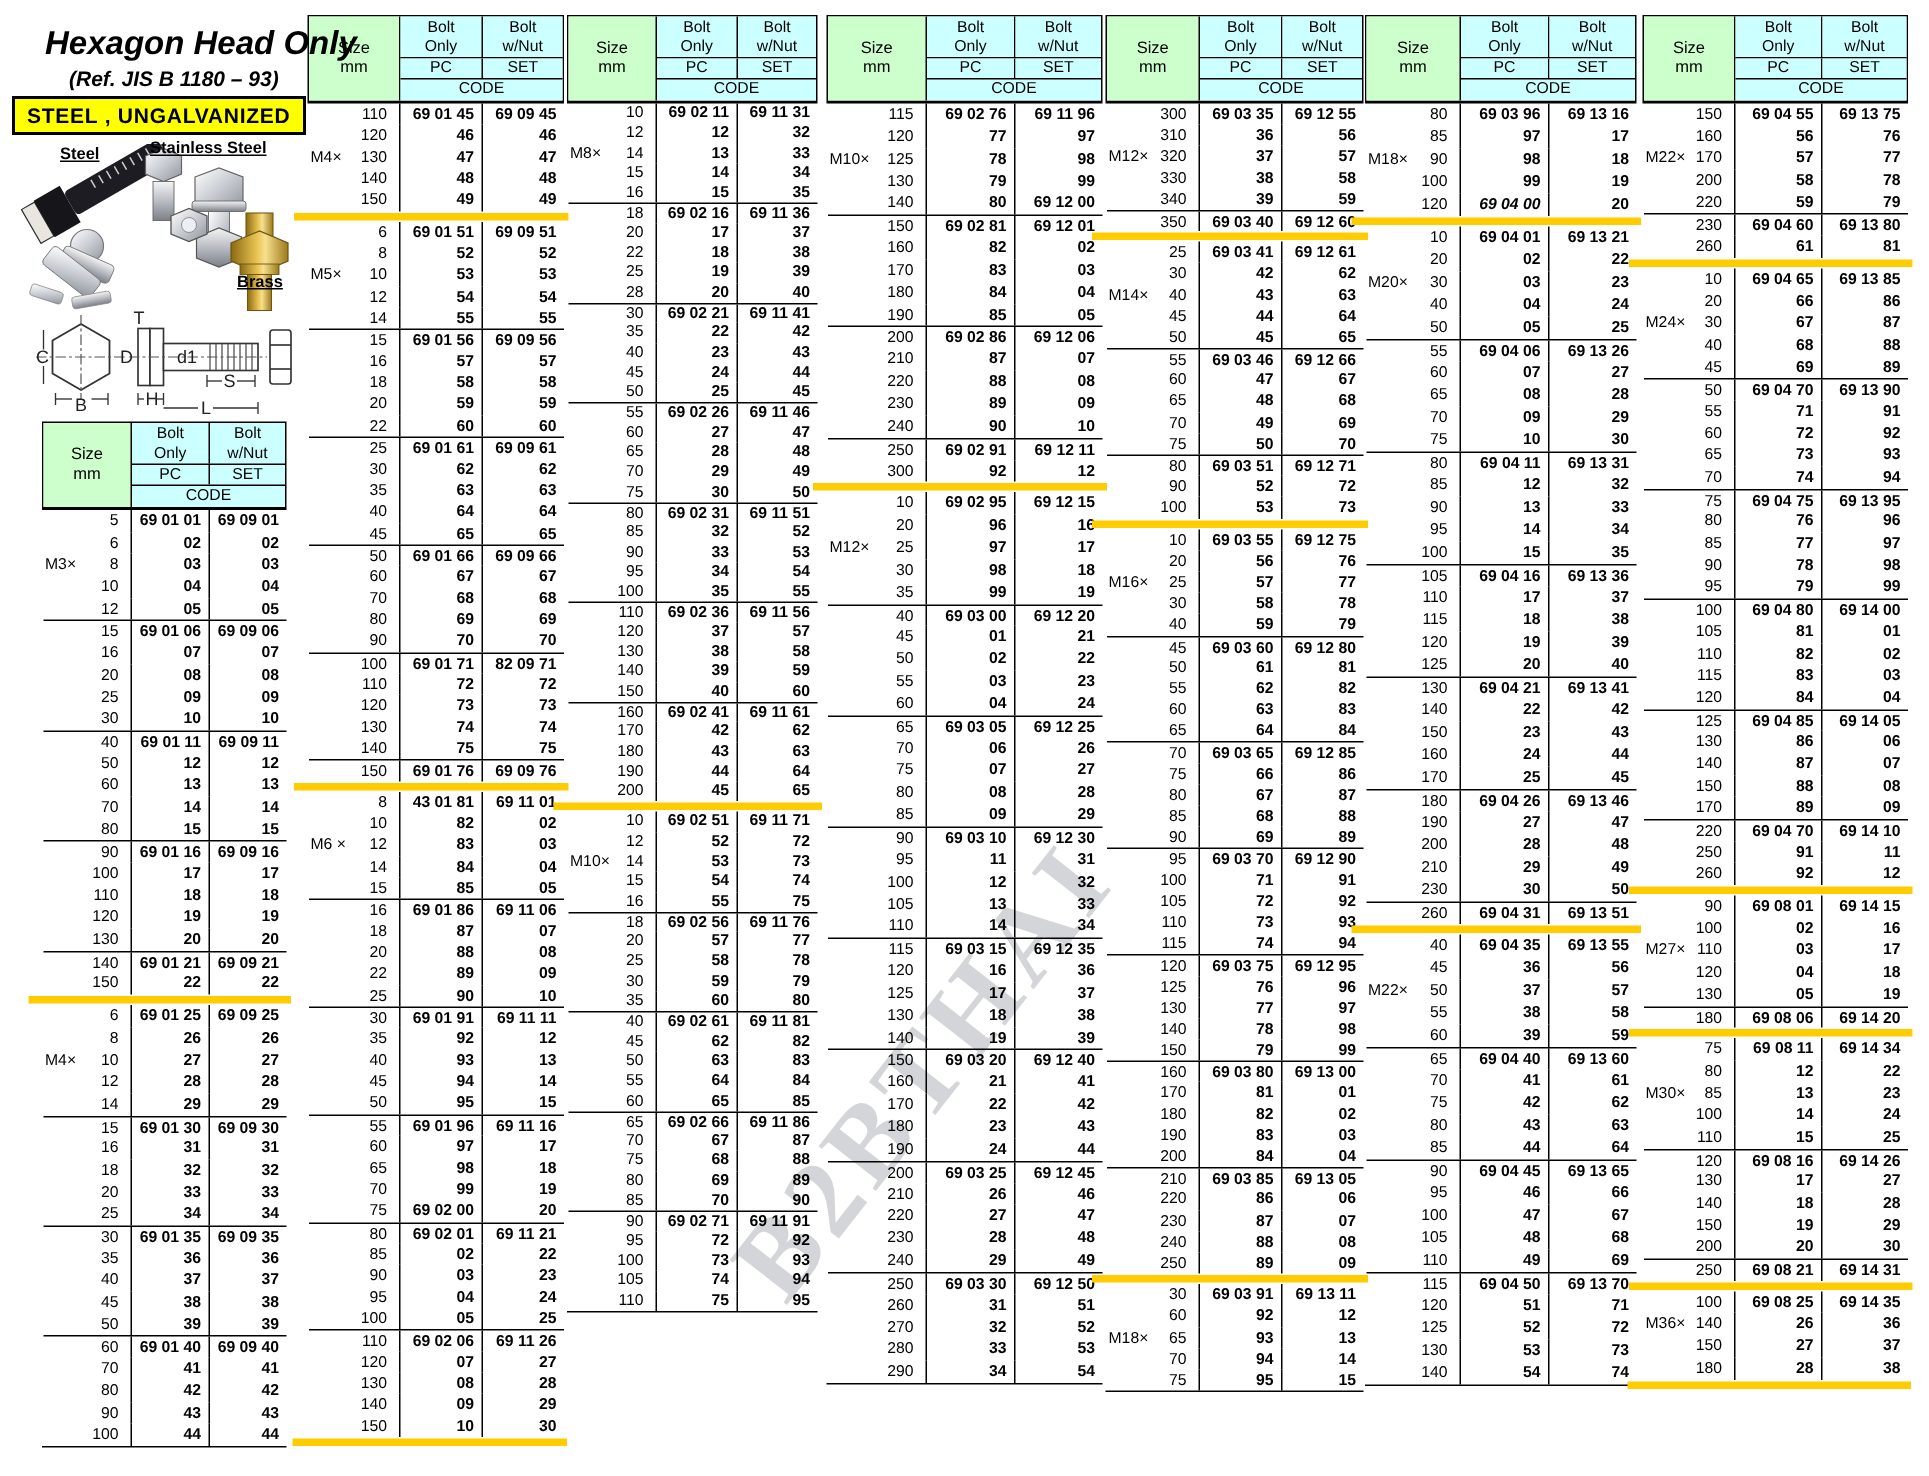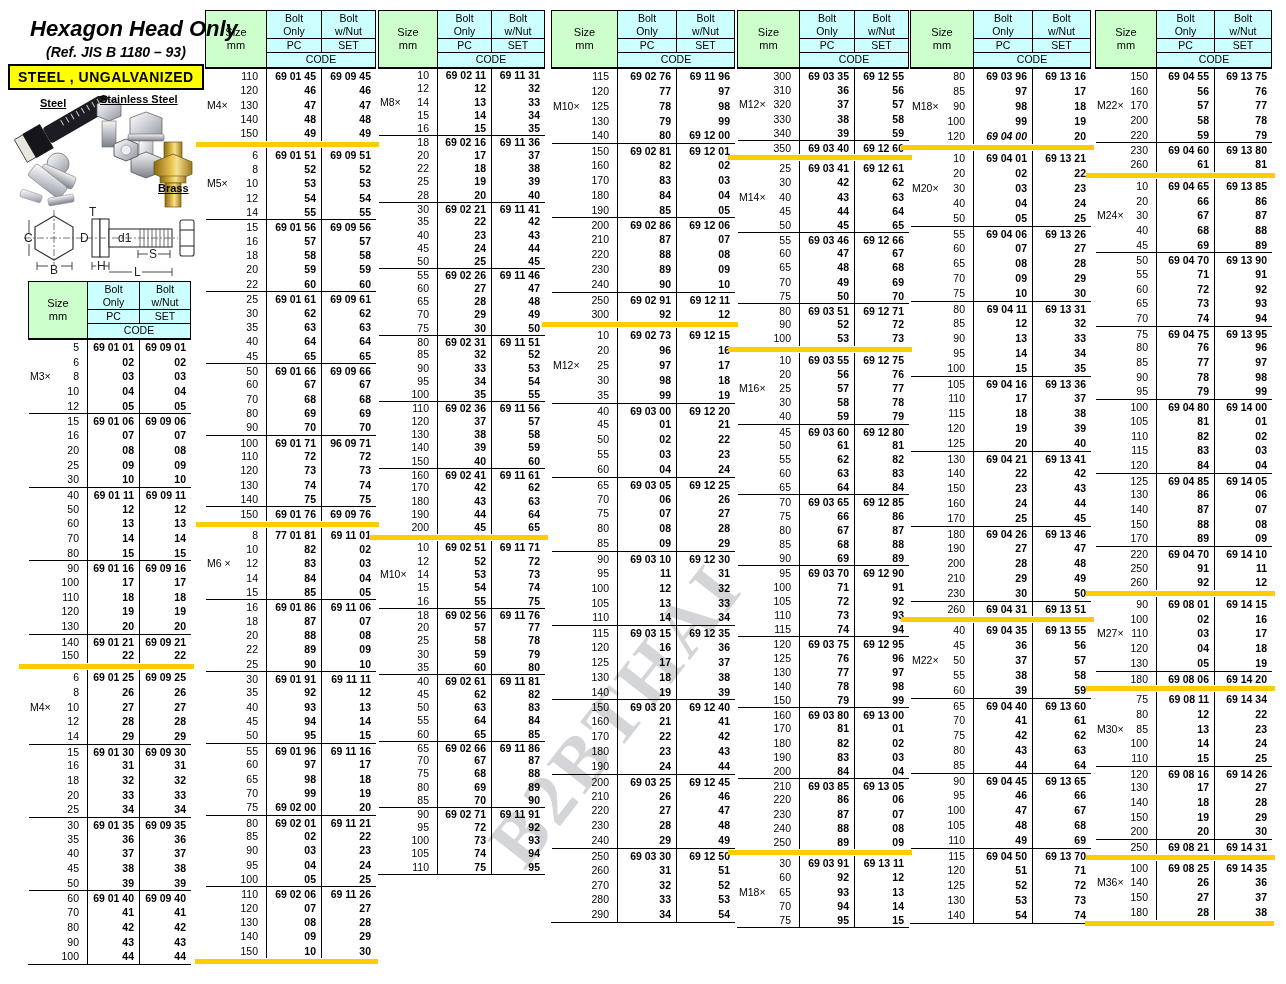--- a/index.html
+++ b/index.html
@@ -589,21 +589,21 @@
           <div class="cset">69</div>
         </div>
         <div class="brow" style="height: 14.35px; line-height: 14.35px;">
           <div class="cs" style="width: 61px;"><span>90</span></div>
           <div class="cp" style="width: 55px;">70</div>
           <div class="cset">70</div>
         </div>
         <div class="brow sep" style="height: 14.35px; line-height: 14.35px;">
           <div class="cs" style="width: 61px;"><span>100</span></div>
           <div class="cp" style="width: 55px;">69 01 71</div>
-          <div class="cset">96 09 71</div>
+          <div class="cset">82 09 71</div>
         </div>
         <div class="brow" style="height: 14.35px; line-height: 14.35px;">
           <div class="cs" style="width: 61px;"><span>110</span></div>
           <div class="cp" style="width: 55px;">72</div>
           <div class="cset">72</div>
         </div>
         <div class="brow" style="height: 14.35px; line-height: 14.35px;">
           <div class="cs" style="width: 61px;"><span>120</span></div>
           <div class="cp" style="width: 55px;">73</div>
           <div class="cset">73</div>
@@ -619,21 +619,21 @@
           <div class="cset">75</div>
         </div>
         <div class="brow sep" style="height: 14.35px; line-height: 14.35px;">
           <div class="cs" style="width: 61px;"><span>150</span></div>
           <div class="cp" style="width: 55px;">69 01 76</div>
           <div class="cset">69 09 76</div>
         </div>
         <div class="ydiv" style="margin-left: -10px; width: 183px;"></div>
         <div class="brow" style="height: 14.35px; line-height: 14.35px;">
           <div class="cs" style="width: 61px;"><span>8</span></div>
-          <div class="cp" style="width: 55px;">77 01 81</div>
+          <div class="cp" style="width: 55px;">43 01 81</div>
           <div class="cset">69 11 01</div>
         </div>
         <div class="brow" style="height: 14.35px; line-height: 14.35px;">
           <div class="cs" style="width: 61px;"><span>10</span></div>
           <div class="cp" style="width: 55px;">82</div>
           <div class="cset">02</div>
         </div>
         <div class="brow" style="height: 14.35px; line-height: 14.35px;">
           <div class="cs" style="width: 61px;"><span class="prefix">M6 ×</span><span>12</span></div>
           <div class="cp" style="width: 55px;">83</div>
@@ -1212,21 +1212,21 @@
           <div class="cset">69 12 11</div>
         </div>
         <div class="brow" style="height: 14.85px; line-height: 14.85px;">
           <div class="cs" style="width: 66px;"><span>300</span></div>
           <div class="cp" style="width: 59px;">92</div>
           <div class="cset">12</div>
         </div>
         <div class="ydiv" style="margin-left: -10px; width: 196px;"></div>
         <div class="brow" style="height: 14.85px; line-height: 14.85px;">
           <div class="cs" style="width: 66px;"><span>10</span></div>
-          <div class="cp" style="width: 59px;">69 02 73</div>
+          <div class="cp" style="width: 59px;">69 02 95</div>
           <div class="cset">69 12 15</div>
         </div>
         <div class="brow" style="height: 14.85px; line-height: 14.85px;">
           <div class="cs" style="width: 66px;"><span>20</span></div>
           <div class="cp" style="width: 59px;">96</div>
           <div class="cset">16</div>
         </div>
         <div class="brow" style="height: 14.85px; line-height: 14.85px;">
           <div class="cs" style="width: 66px;"><span class="prefix">M12×</span><span>25</span></div>
           <div class="cp" style="width: 59px;">97</div>

